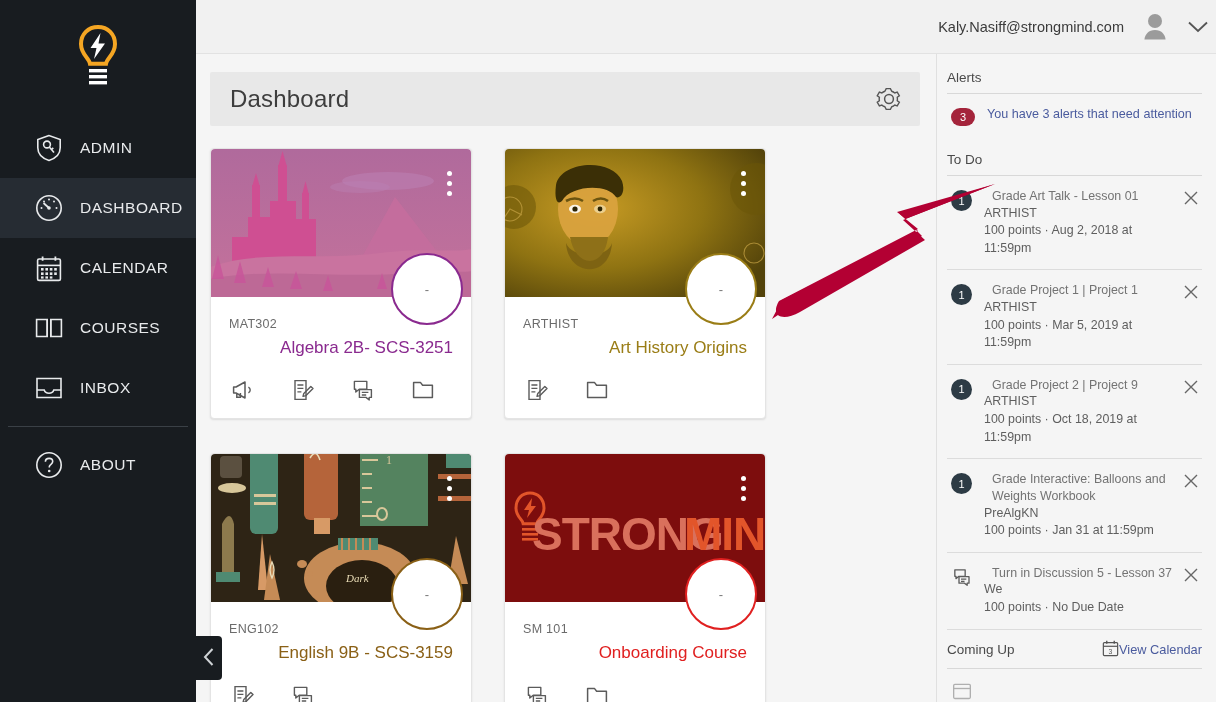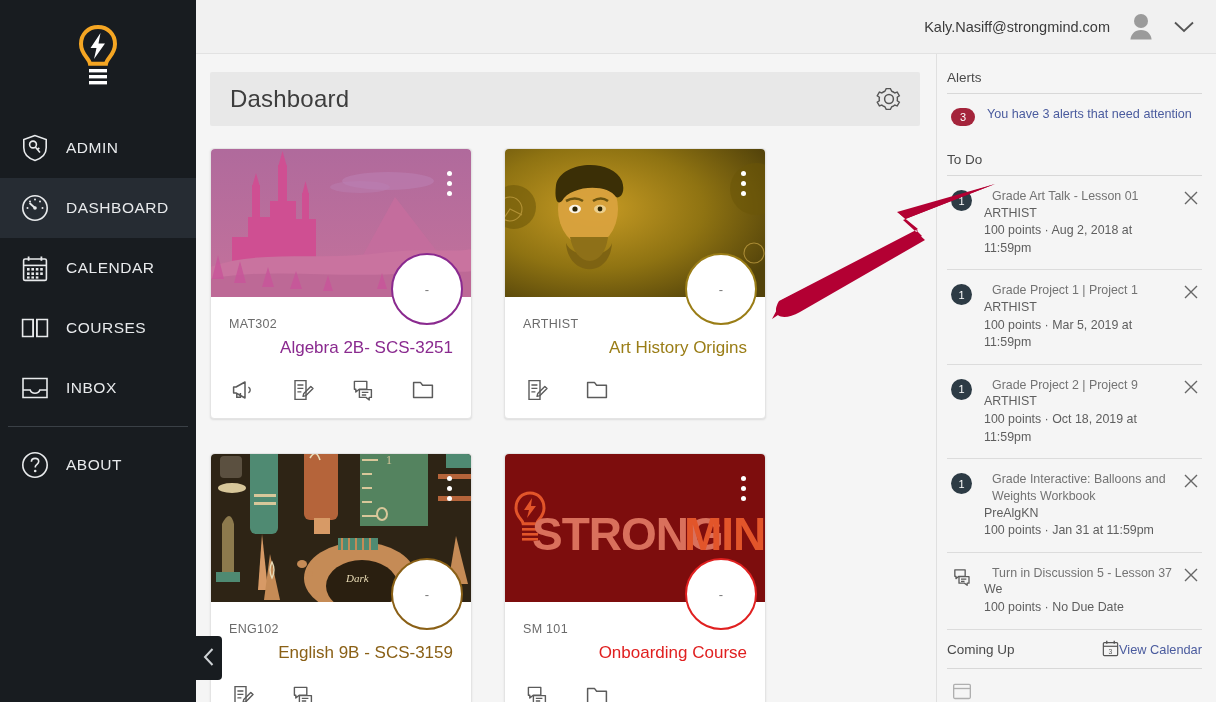--- a/index.html
+++ b/index.html
@@ -16,21 +16,21 @@
   .leftnav {
     width:196px; min-width:196px; height:702px;
     background:#181c20;
     display:flex; flex-direction:column;
     position:relative; z-index:5;
   }
   .logo-wrap { height:118px; display:flex; align-items:center; justify-content:center; }
   .nav-list { display:flex; flex-direction:column; }
   .nav-item {
     height:60px; display:flex; align-items:center;
-    padding-left:20px; gap:16px; cursor:pointer;
+    padding-left:34px; gap:16px; cursor:pointer;
     color:#e8eaec;
   }
   .nav-item.active { background:#262c33; }
   .nav-item .ico { width:30px; height:30px; display:flex; align-items:center; justify-content:center; flex:0 0 30px;}
   .nav-item .lbl { font-size:15.5px; letter-spacing:.5px; font-weight:400; }
   .nav-sep { height:1px; background:#3a4046; margin:8px 8px 8px 8px; }
 
   
   .collapse-tab {
     position:absolute; left:196px; top:636px;
@@ -40,21 +40,21 @@
     display:flex; align-items:center; justify-content:center;
     cursor:pointer; z-index:9;
   }
 
   
   .rightside { flex:1; display:flex; flex-direction:column; height:702px; min-width:0; }
 
   .topbar {
     height:54px; background:#f1f1f1;
     display:flex; align-items:center; justify-content:flex-end;
-    padding-right:20px; gap:14px;
+    padding-right:6px; gap:14px;
     border-bottom:1px solid #e2e2e2;
     flex:0 0 54px;
   }
   .topbar .email { font-size:14.5px; color:#3b3b3b; }
   .avatar { width:34px; height:34px; border-radius:50%; overflow:hidden; background:#f1f1f1; position:relative; }
   .caret { width:24px; height:24px; display:flex; align-items:center; justify-content:center; cursor:pointer; }
 
   .body-area { flex:1; display:flex; min-height:0; }
 
   

